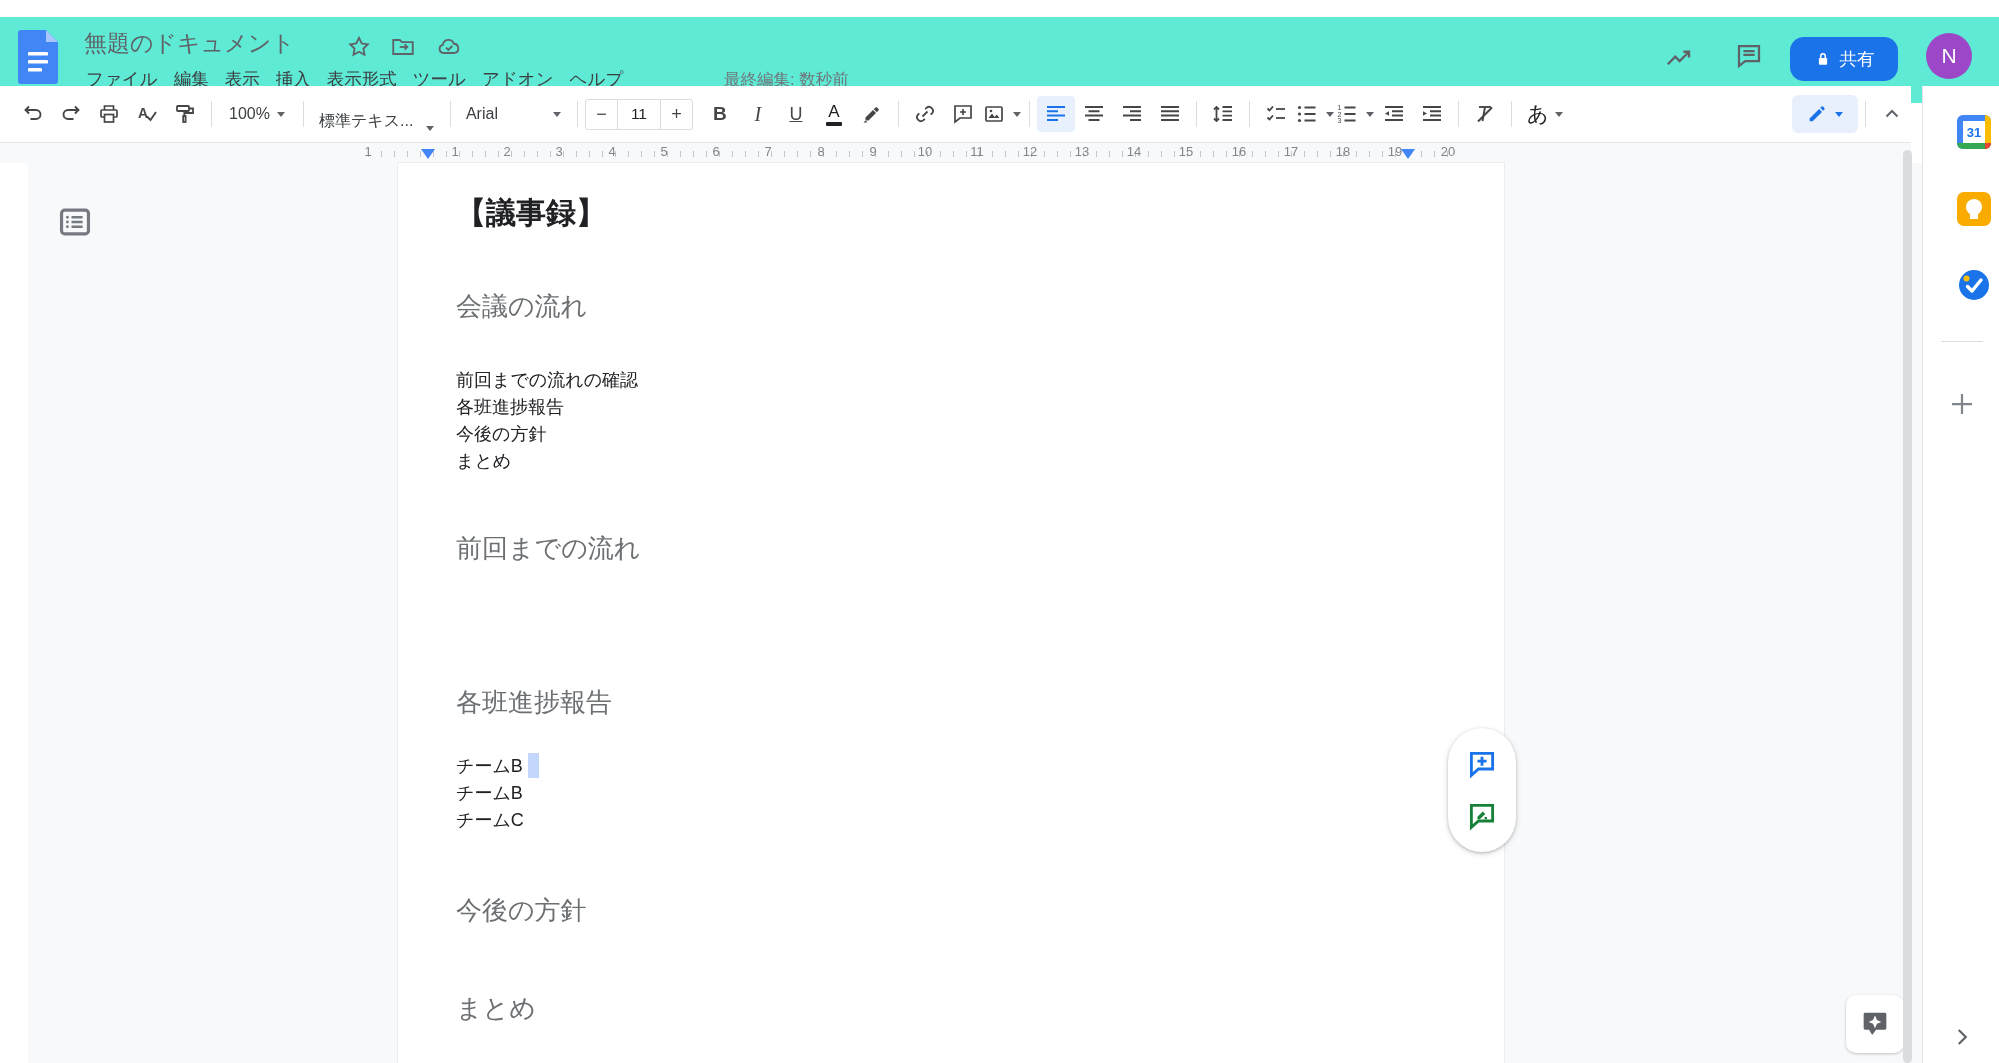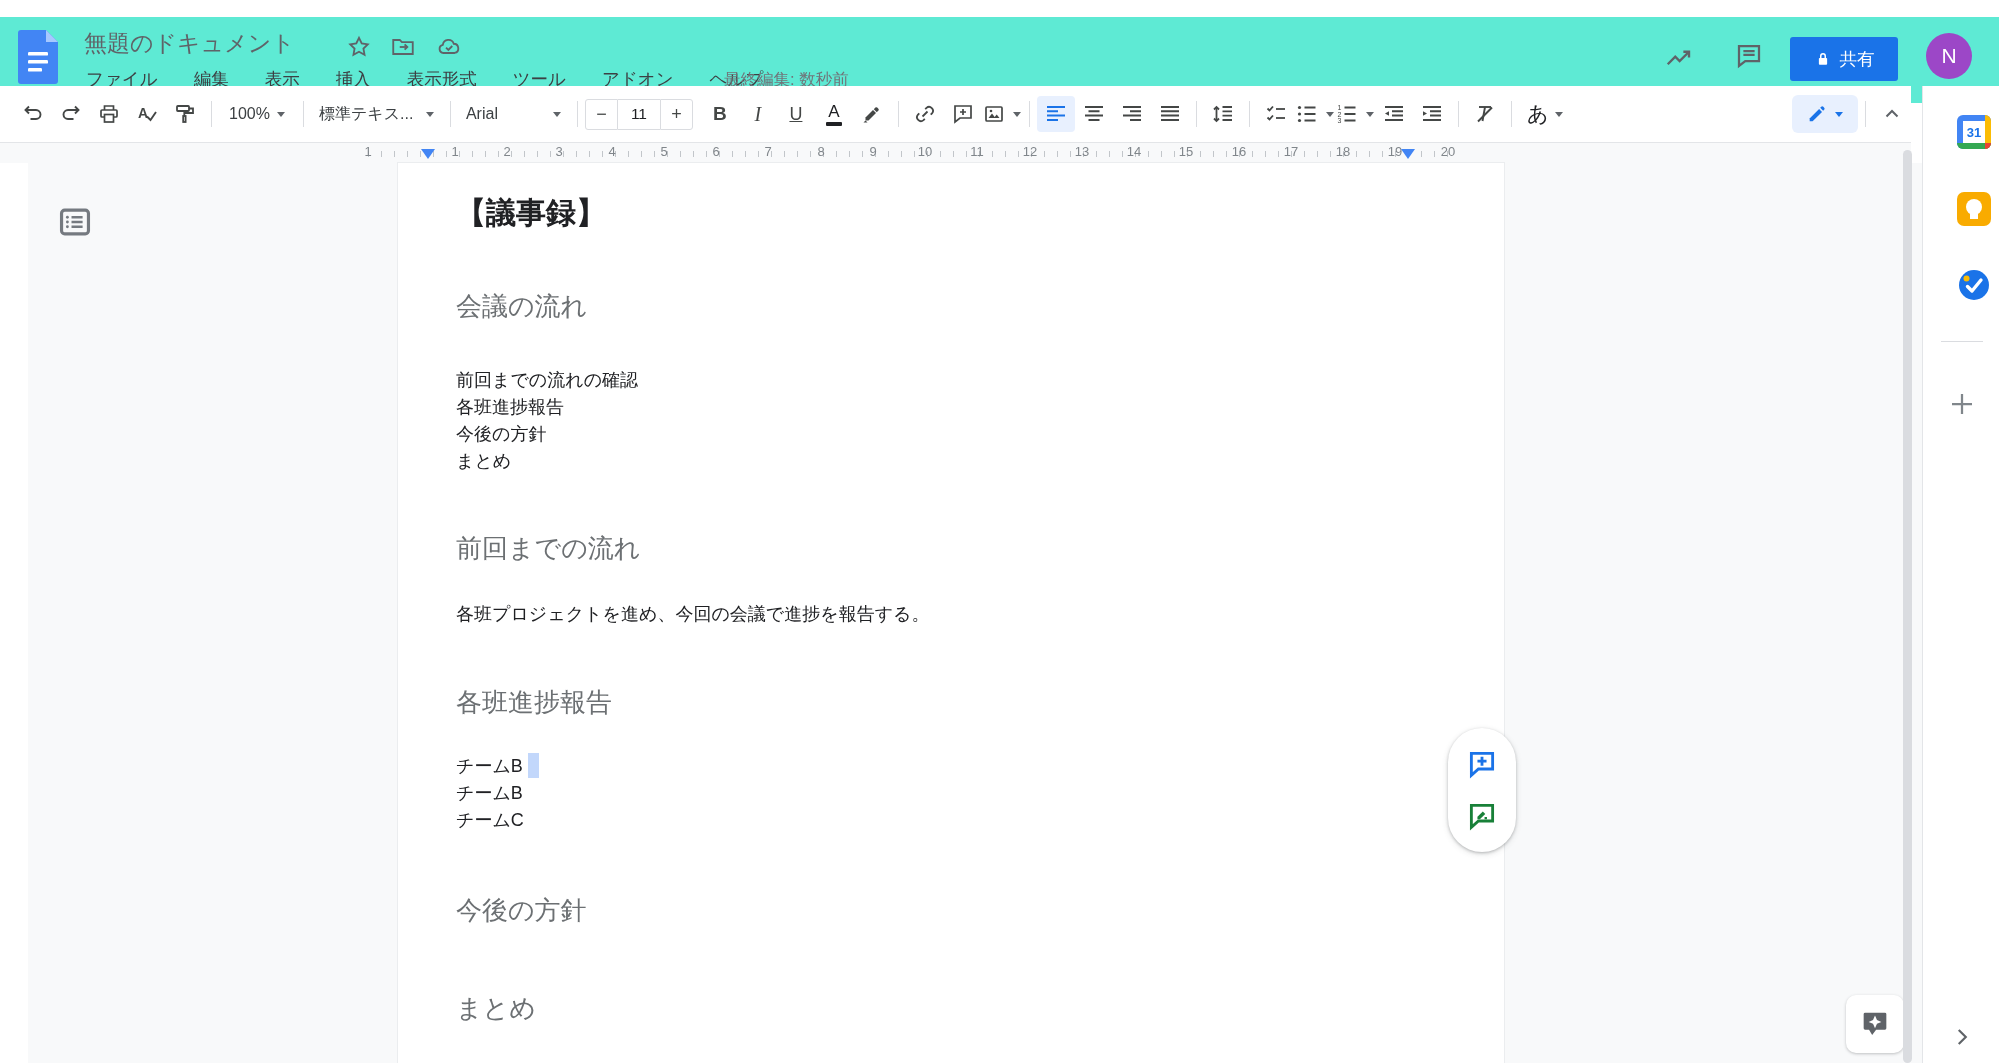--- a/index.html
+++ b/index.html
@@ -5,45 +5,45 @@
   * { margin:0; padding:0; box-sizing:border-box; }
   html,body { width:1999px; height:1063px; overflow:hidden; background:#fff;
     font-family:"Liberation Sans", sans-serif; }
   #app { position:relative; width:1999px; height:1063px; }
 
   
   #header { position:absolute; left:0; top:17px; width:1999px; height:86px; background:#5eead4; }
   #docs-logo { position:absolute; left:18px; top:13px; width:40px; height:54px; }
   #doc-title { position:absolute; left:84px; top:11px; font-size:23px; color:#5f6368; }
   .title-ic { position:absolute; top:17px; width:26px; height:26px; cursor:pointer; }
-  #menu-row { position:absolute; left:84px; top:48px; display:flex; gap:32px; }
+  #menu-row { position:absolute; left:84px; top:48px; display:flex; gap:12px; }
   .menu-item { font-size:17.5px; color:#3c4043; padding:2px 2px; cursor:pointer; }
   #last-edit { position:absolute; left:724px; top:52px; font-size:16.5px; color:#70757a;
     text-decoration:underline; cursor:pointer; }
   #stats-btn { position:absolute; left:1660px; top:24px; width:34px; height:34px; }
   #comment-top-btn { position:absolute; left:1730px; top:22px; width:34px; height:34px; }
   #share-btn { position:absolute; left:1790px; top:20px; width:108px; height:44px;
-    background:#1a73e8; border-radius:3px; display:flex; align-items:center; justify-content:center;
+    background:#1a73e8; border-radius:14px; display:flex; align-items:center; justify-content:center;
     gap:8px; cursor:pointer; }
   #share-btn span { color:#fff; font-size:17.5px; }
   #avatar { position:absolute; left:1926px; top:16px; width:46px; height:46px; border-radius:50%;
     background:#9c47c7; color:#fff; display:flex; align-items:center; justify-content:center;
     font-size:21px; cursor:pointer; }
 
   
   #toolbar { position:absolute; left:0; top:86px; width:1911px; height:57px; background:#fff;
     border-bottom:1px solid #e3e5e8; display:flex; align-items:center; padding-left:14px; }
   .tbtn { height:36px; min-width:38px; border-radius:4px; display:flex; align-items:center;
     justify-content:center; cursor:pointer; color:#444746; }
   .tbtn.sel { background:#e8f0fe; }
   .tdiv { width:1px; height:26px; background:#dadce0; margin:0 7px; }
   .tlabel { font-size:16px; color:#3c4043; }
   .caret { width:10px; height:8px; margin-left:6px; }
   #zoom-btn { padding:0 10px; }
-  #styles-btn { width:132px; padding:0 8px; justify-content:space-between; }
+  #styles-btn { width:132px; padding:0 8px; justify-content:space-between;align-items:flex-end; }
   #font-btn { width:112px; padding:0 8px; justify-content:space-between; }
   .fsbox { height:31px; border:1px solid #dadce0; display:flex; align-items:center;
     justify-content:center; cursor:pointer; background:#fff; }
   #fs-minus { width:33px; border-radius:3px 0 0 3px; font-size:18px; color:#444746; }
   #fs-value { width:42px; border-left:none; border-right:none; font-size:15.5px; color:#202124; }
   #fs-plus  { width:33px; border-radius:0 3px 3px 0; font-size:18px; color:#444746; }
   .glyph-b { font-size:19px; font-weight:bold; color:#444746; }
   .glyph-i { font-family:"Liberation Serif", serif; font-style:italic; font-size:20px; color:#444746; }
   .glyph-u { font-size:18px; text-decoration:underline; color:#444746; }
   .acolor { display:flex; flex-direction:column; align-items:center; line-height:1; }
@@ -428,21 +428,20 @@
     </div>
 
     <div id="page">
       <div class="doc-line t" style="top:30px">【議事録】</div>
       <div class="doc-line h" style="top:126px">会議の流れ</div>
       <div class="doc-line b" style="top:204px">前回までの流れの確認</div>
       <div class="doc-line b" style="top:231px">各班進捗報告</div>
       <div class="doc-line b" style="top:258px">今後の方針</div>
       <div class="doc-line b" style="top:285px">まとめ</div>
       <div class="doc-line h" style="top:368px">前回までの流れ</div>
-      <div class="doc-line b" style="top:438px">各班プロジェクトを進め、今回の会議で進捗を報告する。</div>
       <div class="doc-line h" style="top:522px">各班進捗報告</div>
       <div class="doc-line b" style="top:590px">チームB</div>
       <div id="sel-highlight"></div>
       <div class="doc-line b" style="top:617px">チームB</div>
       <div class="doc-line b" style="top:644px">チームC</div>
       <div class="doc-line h" style="top:730px">今後の方針</div>
       <div class="doc-line h" style="top:828px">まとめ</div>
     </div>
   </div>
 

